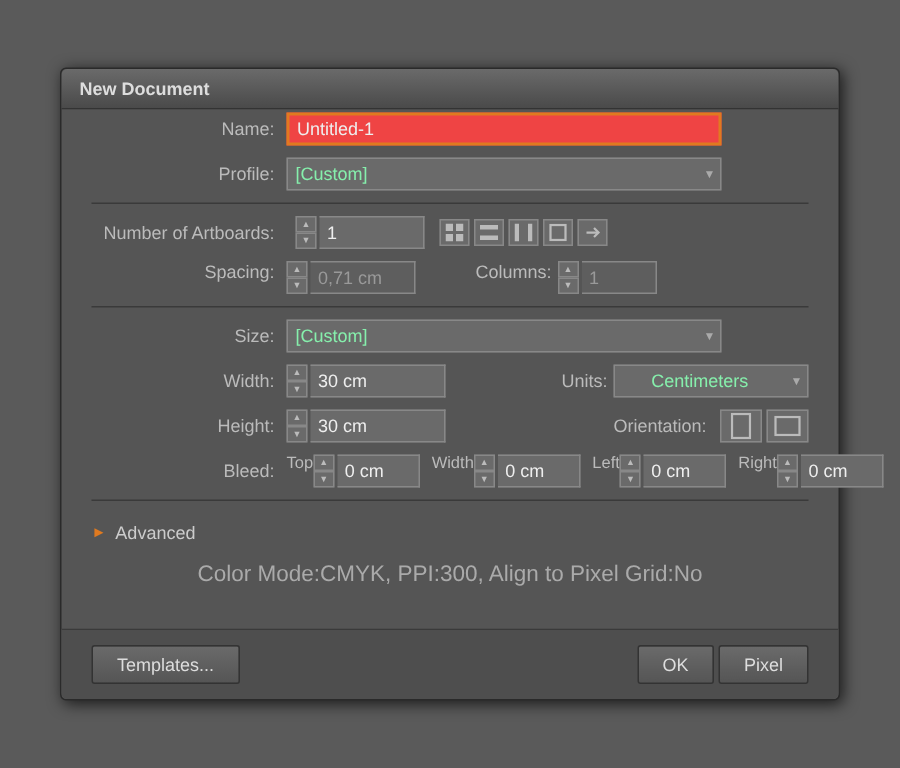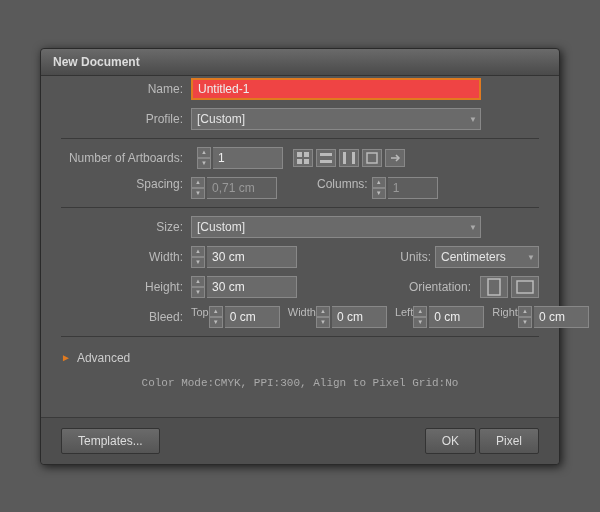--- a/index.html
+++ b/index.html
@@ -56,21 +56,21 @@
     }
     .text-input.active {
       border: 2px solid #e07a20;
     }
     .text-input.wide {
       width: 290px;
     }
     .select-input {
       background: #6a6a6a;
       border: 1px solid #888;
-      color: #e5e5e5;
+      color: #86efac;
       padding: 2px 5px;
       font-size: 12px;
       height: 22px;
       width: 290px;
       appearance: none;
       -webkit-appearance: none;
       padding-right: 20px;
       outline: none;
     }
     .select-wrapper {
@@ -218,23 +218,22 @@
       cursor: pointer;
     }
     .advanced-arrow {
       color: #e07a20;
       font-size: 10px;
       margin-right: 6px;
     }
     .info-text {
       text-align: center;
       color: #aaa;
-      font-size: 11px;
+      font-size: 15px;
       padding: 6px 0 14px 0;
-      font-family: Liberation Mono, monospace;
     }
     .dialog-footer {
       display: flex;
       align-items: center;
       padding: 10px 20px;
       border-top: 1px solid #3a3a3a;
       background: #4e4e4e;
       border-radius: 0 0 4px 4px;
     }
     .footer-btn {
@@ -359,21 +358,21 @@
       <div class="spinner-group">
         <div class="spinner">
           <button>▲</button>
           <button>▼</button>
         </div>
         <input type="text" class="spinner-input" value="30 cm" style="width: 90px;">
       </div>
       <div class="units-section">
         <span class="col-label" style="margin-left:30px;margin-right:4px;">Units:</span>
         <div class="select-wrapper">
-          <select class="select-input" style="width:104px;">
+          <select class="select-input" style="width:130px;text-align:center;">
             <option>Centimeters</option>
           </select>
         </div>
       </div>
     </div>
 
     <div class="wh-row">
       <span class="label">Height:</span>
       <div class="spinner-group">
         <div class="spinner">

